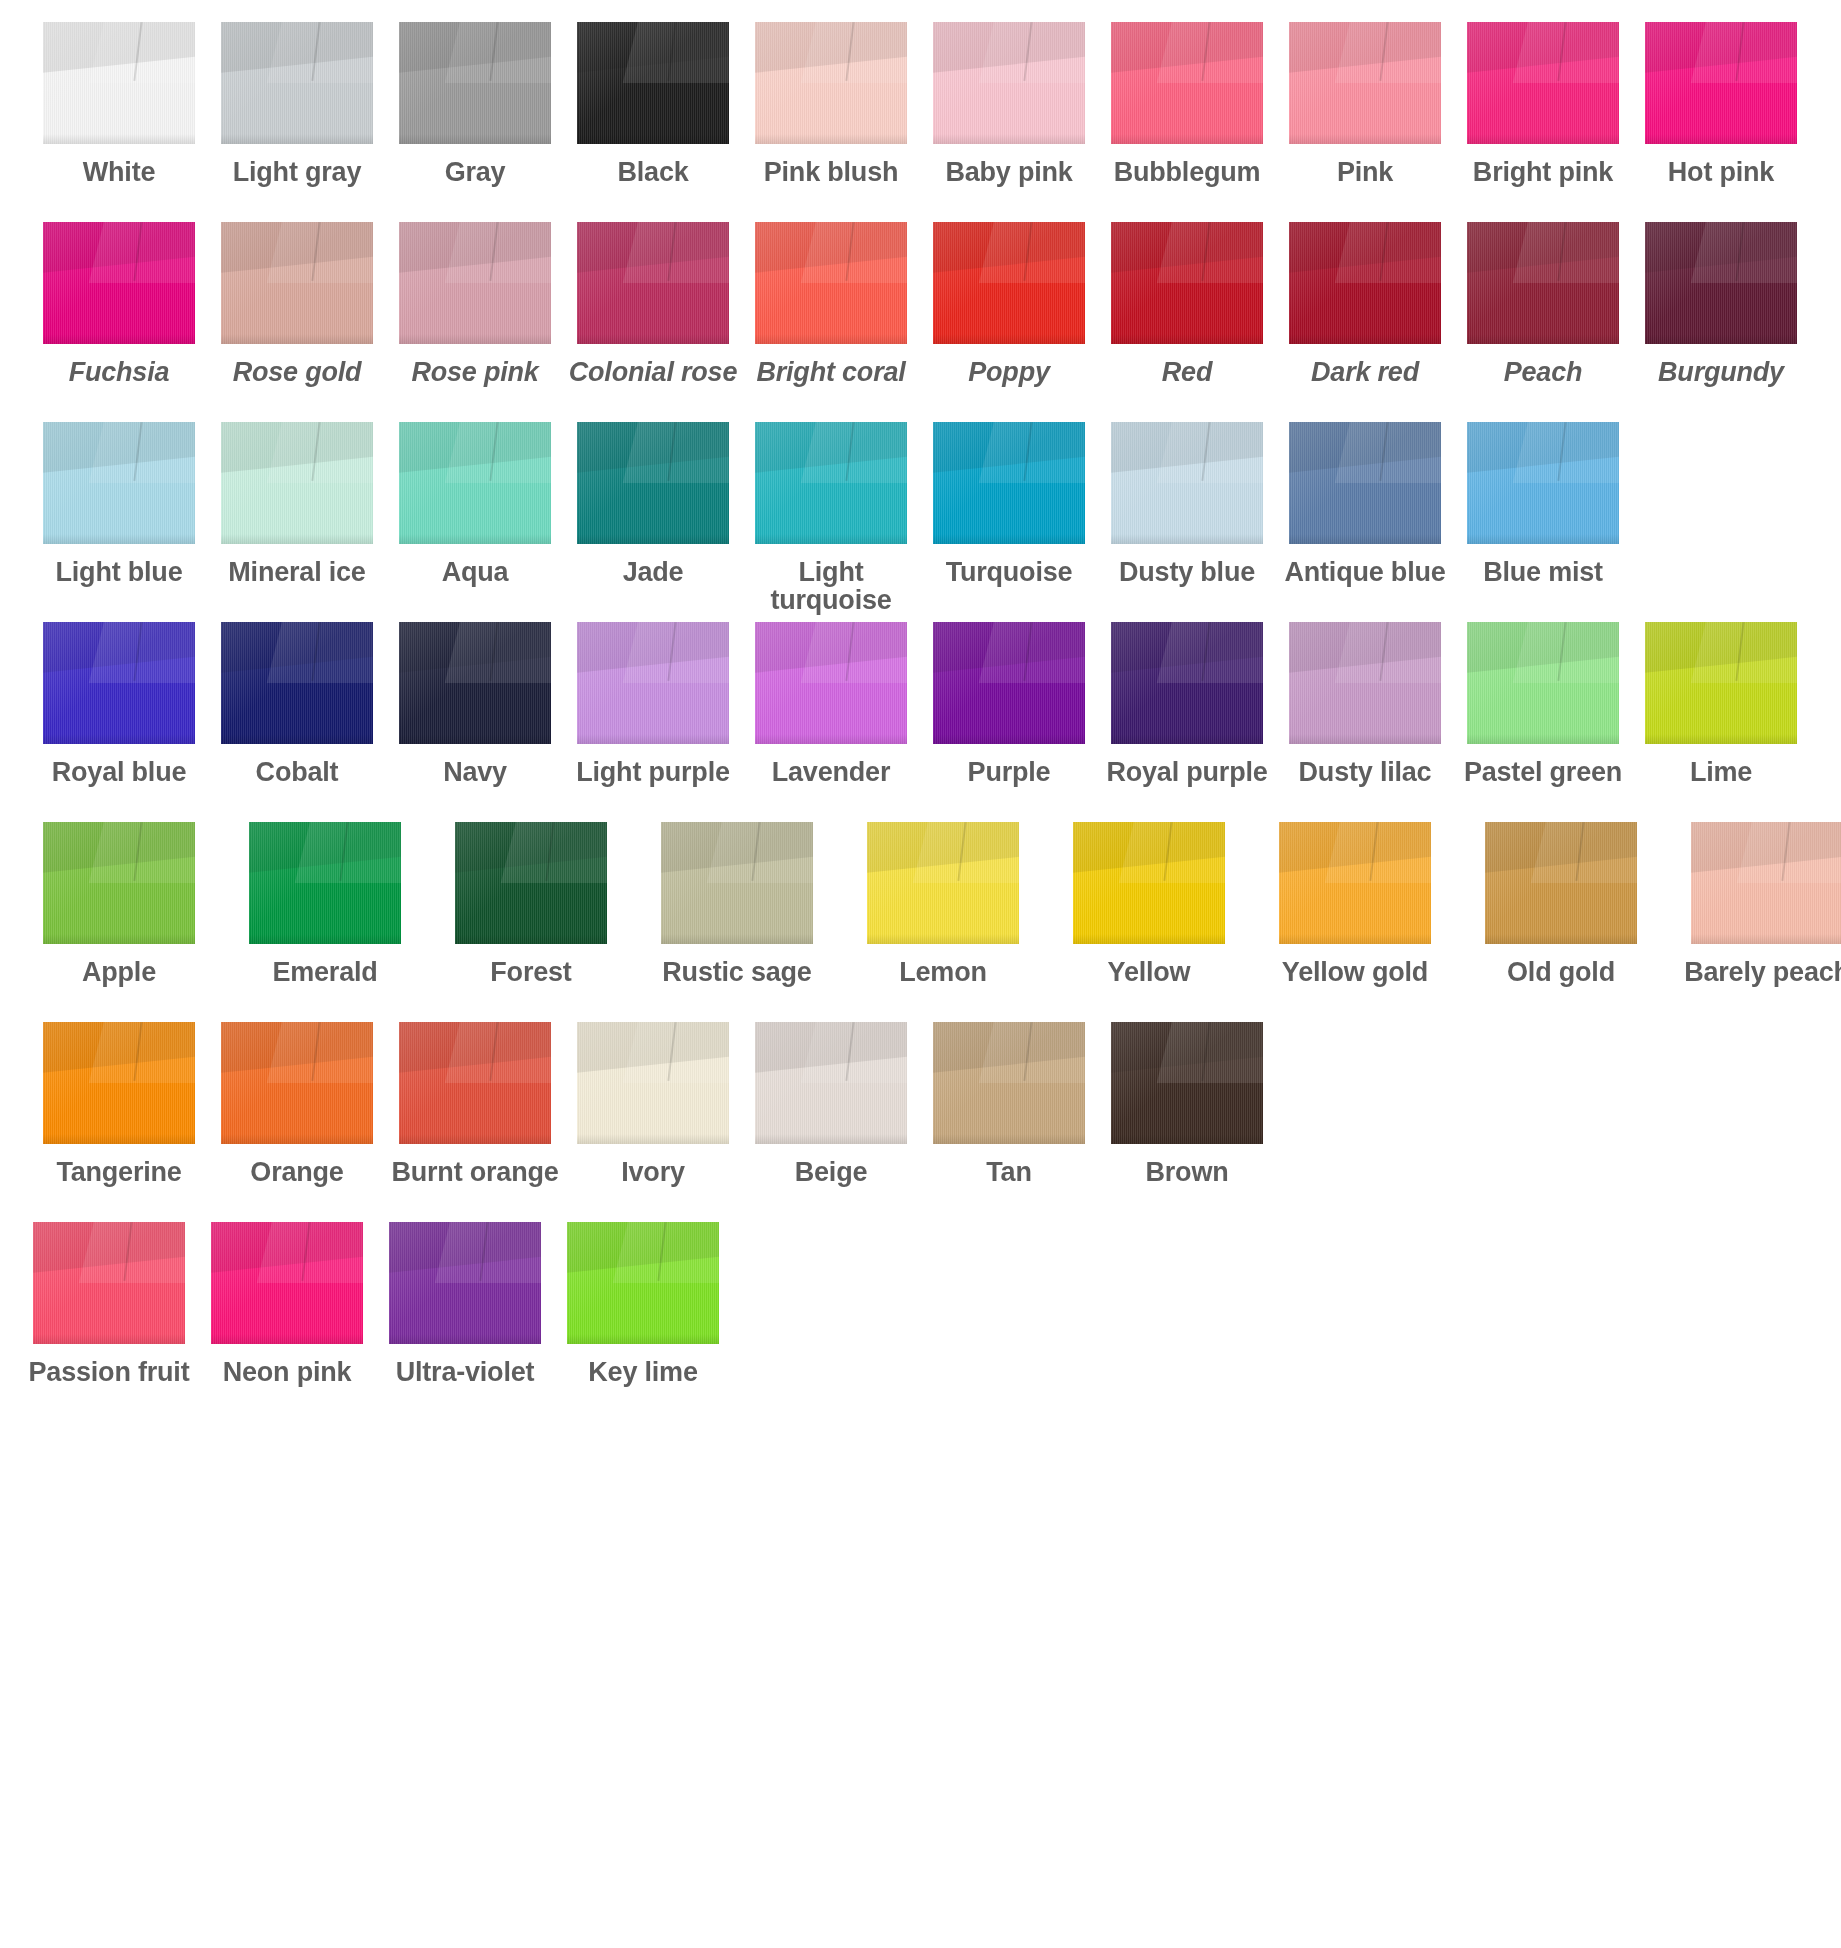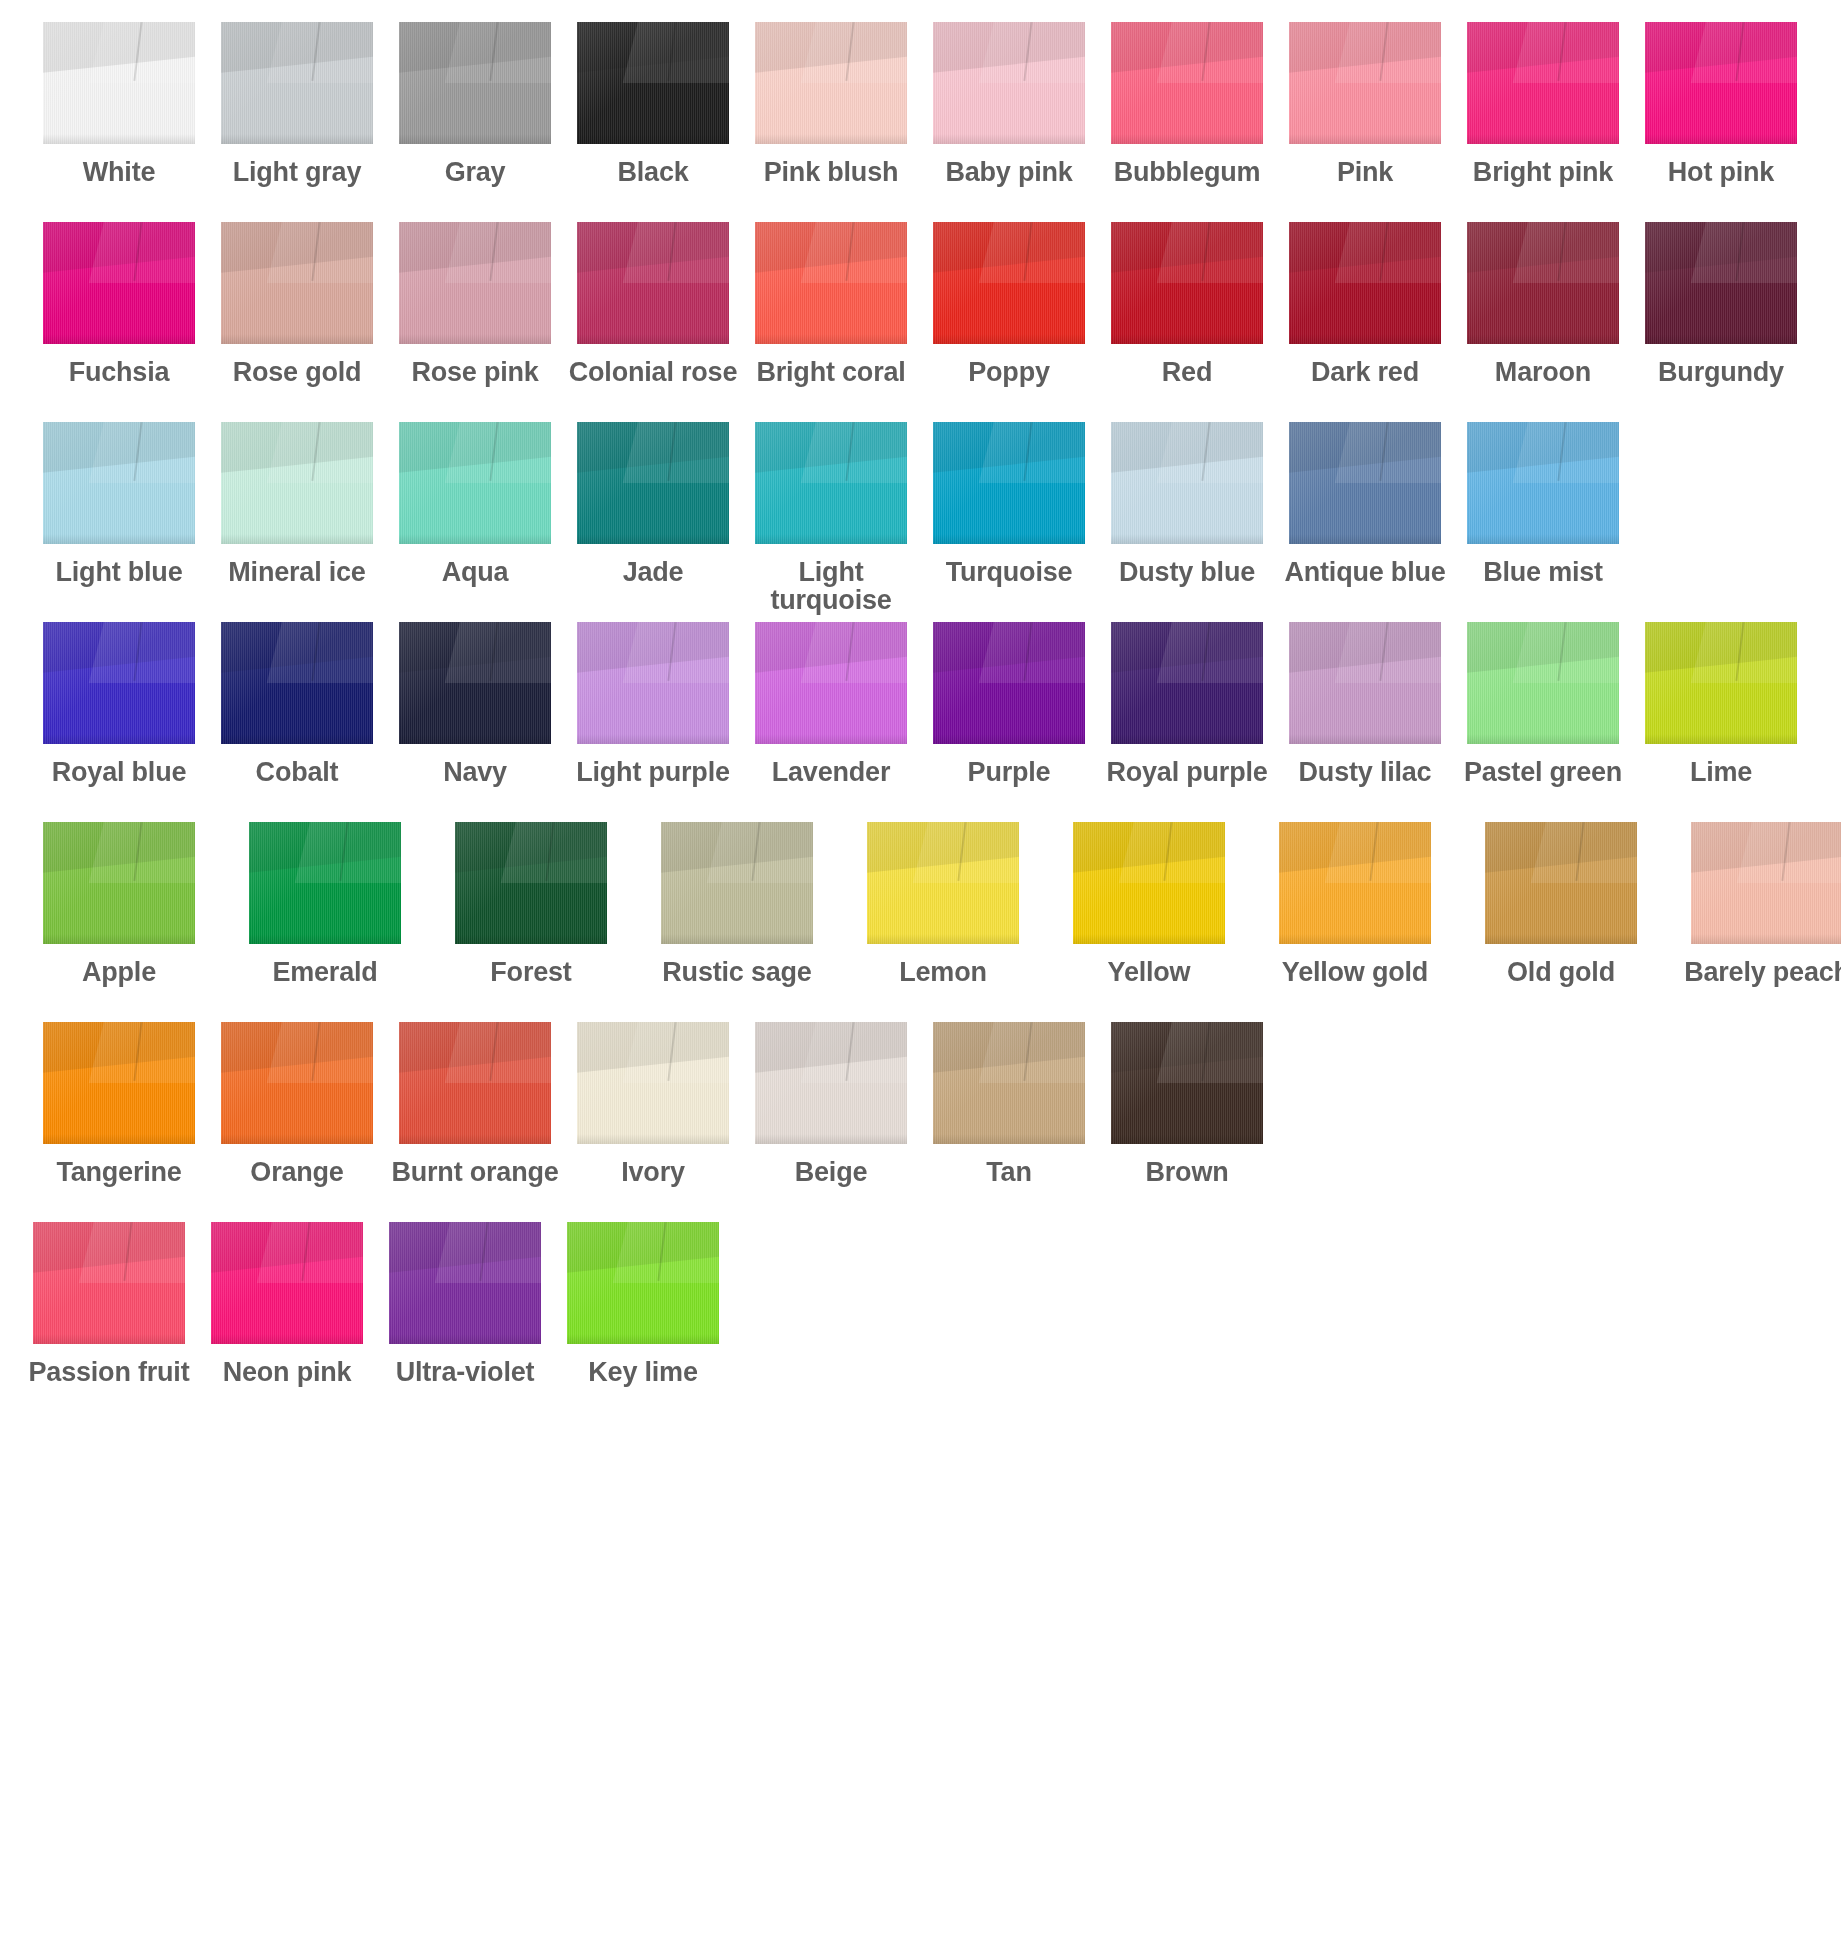--- a/index.html
+++ b/index.html
@@ -127,21 +127,21 @@
     text-align: center;
     line-height: 1.02;
     letter-spacing: -0.2px;
     width: 178px;
     word-wrap: break-word;
     white-space: pre-line;
   }
 
   
   .row-r1 { height: 200px; }
-  .row-r2 { height: 200px; }
+  .row-r2 { height: 200px; font-style: italic; }
   .row-r3 { height: 200px; }
   .row-r4 { height: 200px; }
   .row-r5 { height: 200px; gap: 28px; }
   .row-r6 { height: 200px; }
   .row-r7 { height: 200px; padding-left: 20px; }
 </style>
 </head>
 <body>
 
 <div id="chart">
@@ -406,21 +406,21 @@
           <div class="chip">
             <div class="base" style="background: rgb(140, 31, 53);"></div>
             <div class="rib"></div>
             <div class="fold-top"></div>
             <div class="fold-diag"></div>
             <div class="crease"></div>
             <div class="glow"></div>
             <div class="sheen"></div>
           </div>
         </div>
-        <div class="chip-label">Maroon</div>
+        <div class="chip-label">Peach</div>
       </div>
       <div class="swatch-cell">
         <div class="chip-wrap">
           <div class="chip">
             <div class="base" style="background: rgb(94, 26, 51);"></div>
             <div class="rib"></div>
             <div class="fold-top"></div>
             <div class="fold-diag"></div>
             <div class="crease"></div>
             <div class="glow"></div>

